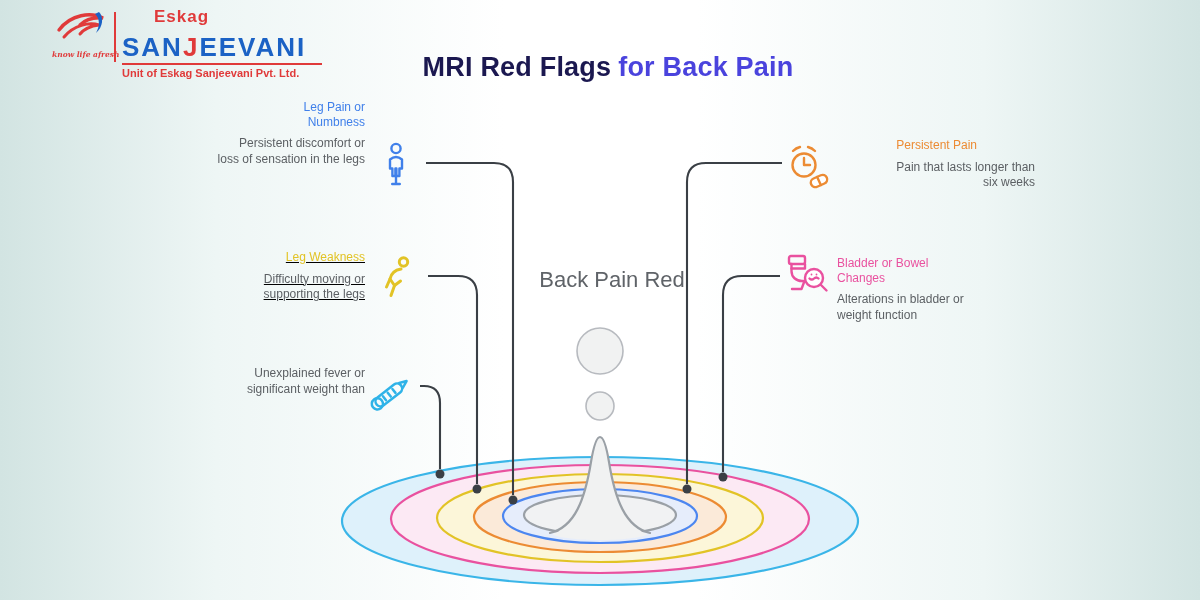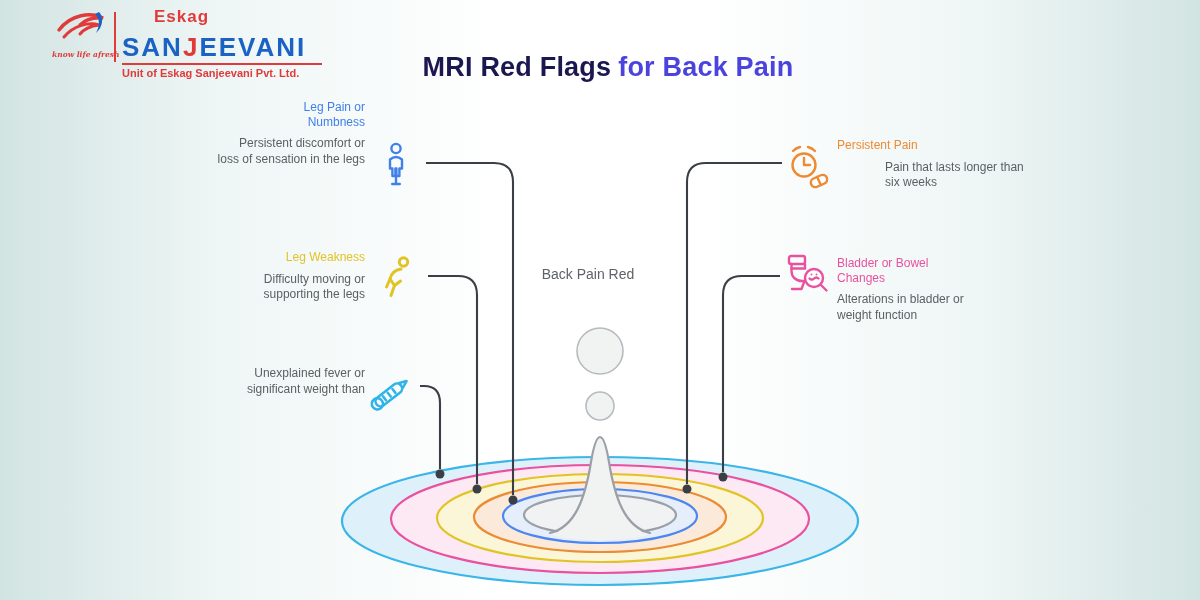--- a/index.html
+++ b/index.html
@@ -25,22 +25,22 @@
     font-size:27px;font-weight:bold;letter-spacing:.2px;padding-left:8px;}
   .main-title .t2{margin-left:7px;}
   
   .item{position:absolute;}
   .item .title{font-size:12px;line-height:1.22;margin-bottom:7px;}
   .item .desc{font-size:12px;line-height:1.32;color:#5b5f63;}
   .item.left{text-align:right;}
   .item.left .title{margin-left:auto;}
   .icon{position:absolute;}
   
-  .center-label{position:absolute;left:588px;top:266px;transform:translateX(-50%);
-    text-align:left;font-size:14px;color:#5f6368;line-height:1.26;white-space:nowrap;}
+  .center-label{position:absolute;left:612px;top:266px;transform:translateX(-50%);
+    text-align:left;font-size:22px;color:#5f6368;line-height:1.26;white-space:nowrap;}
   .diagram-svg{position:absolute;left:0;top:0;}
 </style>
 </head>
 <body>
 
 <div class="stage">
 
   <div class="logo">
     <div class="logo-left">
       <span>
@@ -109,21 +109,21 @@
     <div class="desc" style="margin-left:auto;width:150px;">Persistent discomfort or loss of sensation in the legs</div>
   </div>
   <span class="icon" style="left:379px;top:142px;">
     <svg width="34" height="47" viewBox="0 0 34 47" fill="none" stroke="#4080ea" stroke-width="2.4" stroke-linecap="round" stroke-linejoin="round">
       <circle cx="17" cy="6.5" r="4.6"></circle>
       <path d="M11 17.5 q6 -5 12 0 v9 h-2.6 v7.5 h-3 v-7.5 h-1 v7.5 h-3 v-7.5 H11 z"></path>
       <path d="M17 34.5 v7.5 M13.2 42 h7.6"></path>
     </svg>
   </span>
 
-  <div class="item left" style="right:835px;top:250px;width:200px;">
+  <div class="item left" style="right:835px;top:250px;width:200px;text-decoration:underline;">
     <div class="title" style="width: 130px; color: rgb(226, 195, 38);">Leg Weakness</div>
     <div class="desc" style="margin-left:auto;width:150px;">Difficulty moving or supporting the legs</div>
   </div>
   <span class="icon" style="left:376px;top:254px;">
     <svg width="40" height="46" viewBox="0 0 40 46" fill="none" stroke="#e2c326" stroke-width="3" stroke-linecap="round" stroke-linejoin="round">
       <circle cx="27.5" cy="8" r="4.2"></circle>
       <path d="M25 15 c-6 1 -10 5 -11 10 l-3.5 8"></path>
       <path d="M14 25 l4.5 6.5 -3.5 10"></path>
       <path d="M18.5 31.5 l6 -4.5"></path>
     </svg>
@@ -136,21 +136,21 @@
     <svg width="56" height="56" viewBox="0 0 56 56" fill="none" stroke="#2fb3e8" stroke-width="2.5" stroke-linecap="round" stroke-linejoin="round">
       <g transform="rotate(-38 28 28)">
         <rect x="11" y="23" width="31" height="10" rx="5"></rect>
         <circle cx="12" cy="28" r="5.6"></circle>
         <path d="M21 25.5 v5 M27 25.5 v5 M33 25.5 v5"></path>
         <path d="M42 25 l7 3 -7 3"></path>
       </g>
     </svg>
   </span>
 
-  <div class="item" style="left:837px;top:138px;width:190px;">
+  <div class="item" style="left:837px;top:138px;width:190px;text-align:right;">
     <div class="title" style="width: 140px; color: rgb(236, 139, 51);">Persistent Pain</div>
     <div class="desc" style="width:150px;margin-left:48px;">Pain that lasts longer than six weeks</div>
   </div>
   <span class="icon" style="left:784px;top:142px;">
     <svg width="48" height="50" viewBox="0 0 48 50" fill="none" stroke="#ec8b33" stroke-width="2.4" stroke-linecap="round" stroke-linejoin="round">
       <path d="M9 9 q3 -3 7 -4 M31 9 q-3 -3 -7 -4"></path>
       <circle cx="20" cy="23" r="11.5"></circle>
       <path d="M20 23 v-7 M20 23 h6"></path>
       <g transform="rotate(-24 35 39)">
         <rect x="26.5" y="34.5" width="17" height="9" rx="4.5" fill="#ffffff"></rect>

